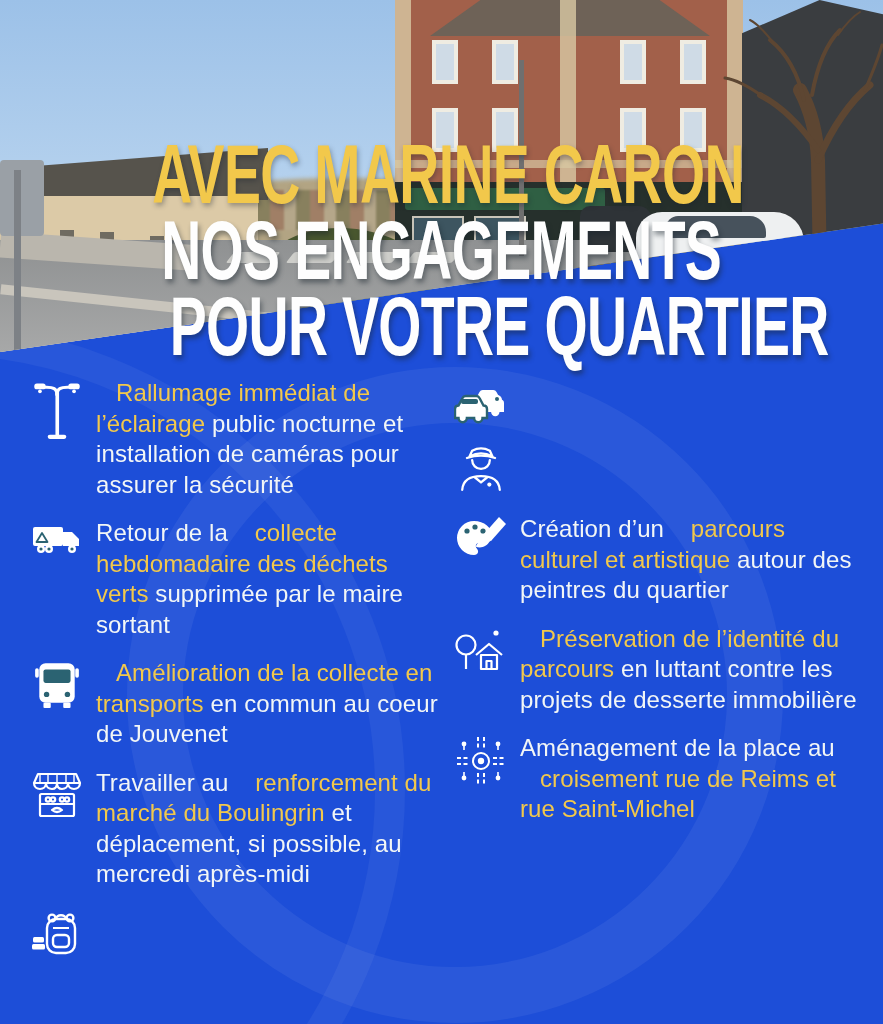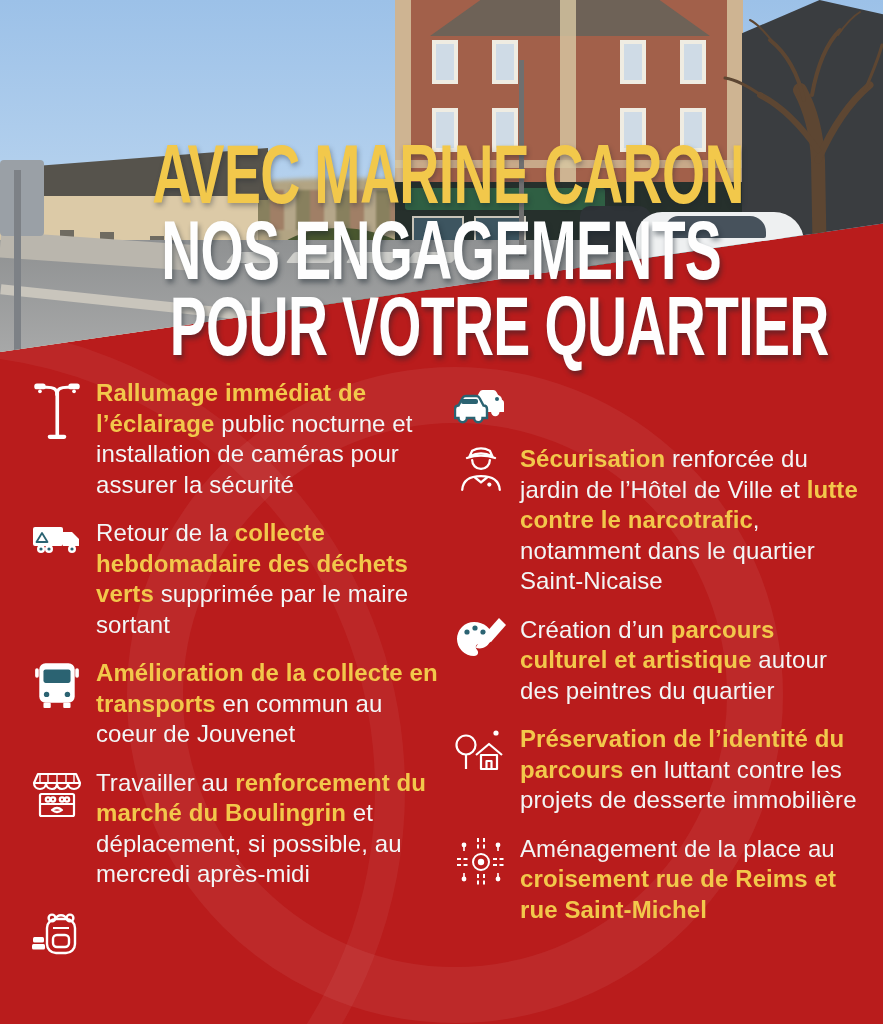--- a/index.html
+++ b/index.html
@@ -1,19 +1,19 @@
 <!DOCTYPE html>
 <html><head>
 <meta charset="utf-8">
 <style>
   * { margin:0; padding:0; box-sizing:border-box; }
   body { background:#222; font-family:"Liberation Sans", sans-serif; }
   .poster{
     position:relative; width:883px; height:1024px; margin:0 auto;
-    background:#b91c1c; overflow:hidden;
+    background:#1d4ed8; overflow:hidden;
   }
   
   .swirl{ position:absolute; inset:0; z-index:1; pointer-events:none; }
   
   .photo{
     position:absolute; top:0; left:0; width:883px; height:352px; z-index:2;
     clip-path:polygon(0 0, 100% 0, 100% 63.5%, 0 100%);
     background:linear-gradient(#9cc1e8 0%, #b6d2ee 55%, #cfdff2 100%);
     overflow:hidden;
   }
@@ -58,21 +58,21 @@
   .hl-white{ color:#FEFEFE; text-shadow:3px 4px 7px rgba(25,35,45,.45); }
   
   .content{
     position:absolute; top:378px; left:26px; width:842px; z-index:5;
     display:grid; grid-template-columns:418px 1fr; column-gap:6px;
   }
   .col{ display:flex; flex-direction:column; gap:18px; }
   .item{ display:flex; gap:8px; }
   .item .ico{ flex:0 0 62px; display:flex; justify-content:center; padding-top:2px; }
   .item .txt{ font-size:24px; line-height:30.5px; color:#F2F6F6; letter-spacing:.1px; }
-  .item .txt b{ color:#F2C84B; font-weight:700; }
+  .item .txt b{ color:#F2C84B; font-weight:400;margin-left:20px; }
 </style>
 </head>
 <body>
 
 <div class="poster">
 
   <svg class="swirl" width="883" height="1024" viewBox="0 0 883 1024">
     <circle cx="455" cy="695" r="300" fill="none" stroke="rgba(255,255,255,0.06)" stroke-width="56"></circle>
     <circle cx="-60" cy="790" r="450" fill="none" stroke="rgba(255,255,255,0.05)" stroke-width="30"></circle>
   </svg>
@@ -243,21 +243,20 @@
           <span class="ico">
             <svg width="50" height="50" viewBox="0 0 48 48" fill="none" stroke="#fff" stroke-width="2.2" stroke-linecap="round" stroke-linejoin="round">
    <path d="M13 10 q11-6 22 0 l-2.5-5.5 q-8.5-4.5-17 0 z"></path>
    <path d="M10.5 11.5 q13.5-4.5 27 0"></path>
    <path d="M15.5 13.5 a8.5 8.5 0 0 0 17 0"></path>
    <path d="M6 42 q1-13 18-13 17 0 18 13"></path>
    <path d="M18 30 l6 5 6-5"></path>
    <circle cx="32" cy="37" r="2" fill="#fff" stroke="none"></circle>
             </svg>
           </span>
-          <p class="txt"><b>Sécurisation</b><span> renforcée du jardin de l’Hôtel de Ville et </span><b>lutte contre le narcotrafic</b><span>, notamment dans le quartier Saint-Nicaise</span></p>
         </div>
         <div class="item">
           <span class="ico">
             <svg width="52" height="46" viewBox="0 0 52 46" fill="#fff">
    <path d="M19 5 a17 17 0 1 0 0 34 c4.6 0 5-4 2.8-6.4 -2.2-2.4 -0.4-6 3.2-6 h6.4 c3.6 0 6-2.4 6-6 C37.4 11.5 29 5 19 5 z"></path>
    <circle cx="12" cy="15" r="2.6" fill="#2B6372"></circle>
               <circle cx="20" cy="11" r="2.6" fill="#2B6372"></circle>
               <circle cx="28" cy="15" r="2.6" fill="#2B6372"></circle>
    <path d="M44 1 l7 7 -15 17 -7-7 z"></path>
    <path d="M28 19 l6.5 6.5 c-2.5 5-9 7.5-14 5 3-3.5 3.5-8 7.5-11.5 z"></path>

